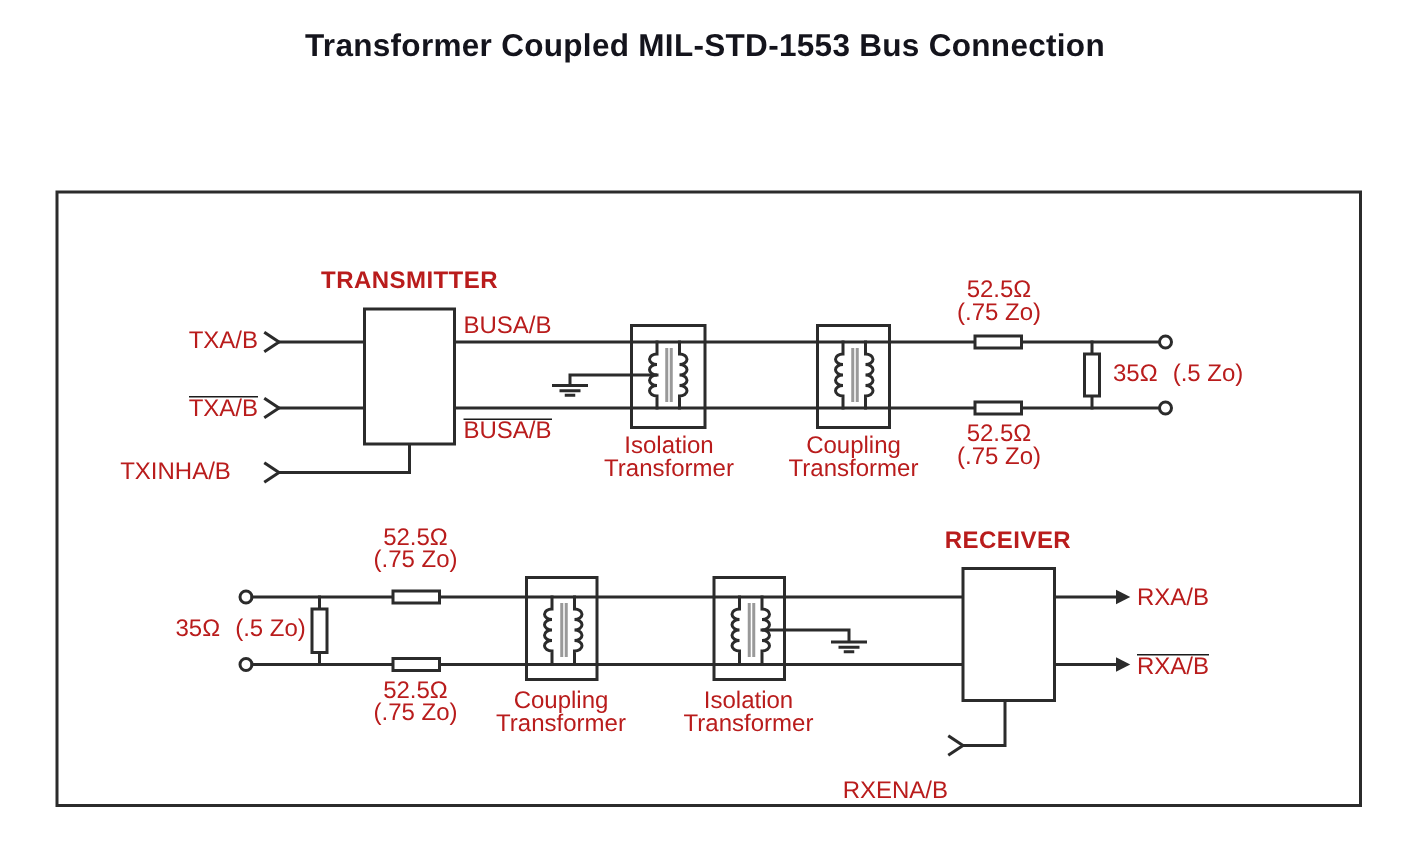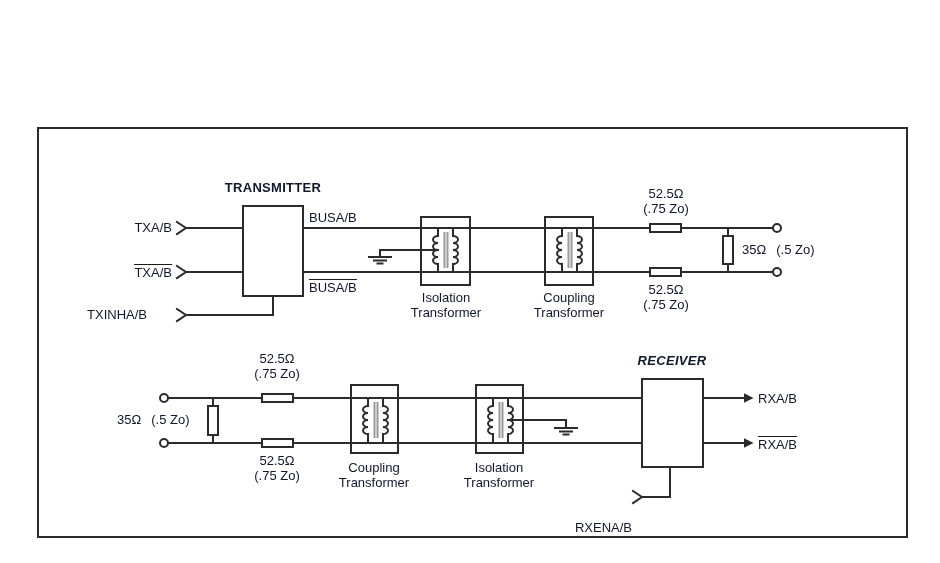--- a/index.html
+++ b/index.html
@@ -1,32 +1,33 @@
 <!DOCTYPE html>
 <html><head>
 <meta charset="utf-8">
 <style>
   html,body{margin:0;padding:0;background:#ffffff;}
   .stage{position:relative;width:940px;height:563px;background:#fff;overflow:hidden;
          font-family:"Liberation Sans",sans-serif;}
   .title{position:absolute;top:19px;left:0;width:940px;text-align:center;
          font-size:21px;font-weight:700;color:#14141c;letter-spacing:.2px;}
   svg{position:absolute;top:0;left:0;}
-  .lbl{position:absolute;font-size:13px;line-height:14px;color:#0f172a;white-space:nowrap;}
+  .lbl{position:absolute;font-size:16px;line-height:14px;color:#b91c1c;white-space:nowrap;}
   .c{width:120px;text-align:center;}
   .rr{width:110px;text-align:right;}
   .bold{font-weight:700;letter-spacing:.3px;}
   .ovl{display:inline-block;border-top:1.6px solid #1b1b1b;line-height:13px;padding-top:1px;}
   .gap{margin-left:10px;margin-top:40px;}
 </style>
 </head>
 <body>
 
 <div class="stage">
 
+  <div class="title">Transformer Coupled MIL-STD-1553 Bus Connection</div>
 
   <svg width="940" height="563" viewBox="0 0 940 563">
     <g stroke="#2b2b2b" stroke-width="2" fill="none" stroke-linecap="square">
 
       <rect x="38" y="128" width="869" height="409"></rect>
 
       <path d="M186,228 H243"></path>
       <path d="M186,272 H243"></path>
       <path d="M186,315 H273 V296"></path>
       <path d="M177,222 L186,228 L177,234"></path>
@@ -133,19 +134,19 @@
   <div class="lbl c" style="left:217px;top:352px;">52.5Ω</div>
   <div class="lbl c" style="left:217px;top:367px;">(.75 Zo)</div>
   <div class="lbl c" style="left:217px;top:454px;">52.5Ω</div>
   <div class="lbl c" style="left:217px;top:469px;">(.75 Zo)</div>
 
   <div class="lbl c" style="left:314px;top:461px;">Coupling</div>
   <div class="lbl c" style="left:314px;top:476px;">Transformer</div>
   <div class="lbl c" style="left:439px;top:461px;">Isolation</div>
   <div class="lbl c" style="left:439px;top:476px;">Transformer</div>
 
-  <div class="lbl c bold" style="left:612px;top:354px;font-style:italic;">RECEIVER</div>
+  <div class="lbl c bold" style="left:612px;top:354px;">RECEIVER</div>
 
   <div class="lbl" style="left:758px;top:392px;">RXA/B</div>
   <div class="lbl" style="left:758px;top:436px;"><span class="ovl">RXA/B</span></div>
   <div class="lbl rr" style="left:522px;top:489px;margin-top:32px;">RXENA/B</div>
 
 </div>
 
 </body></html>

